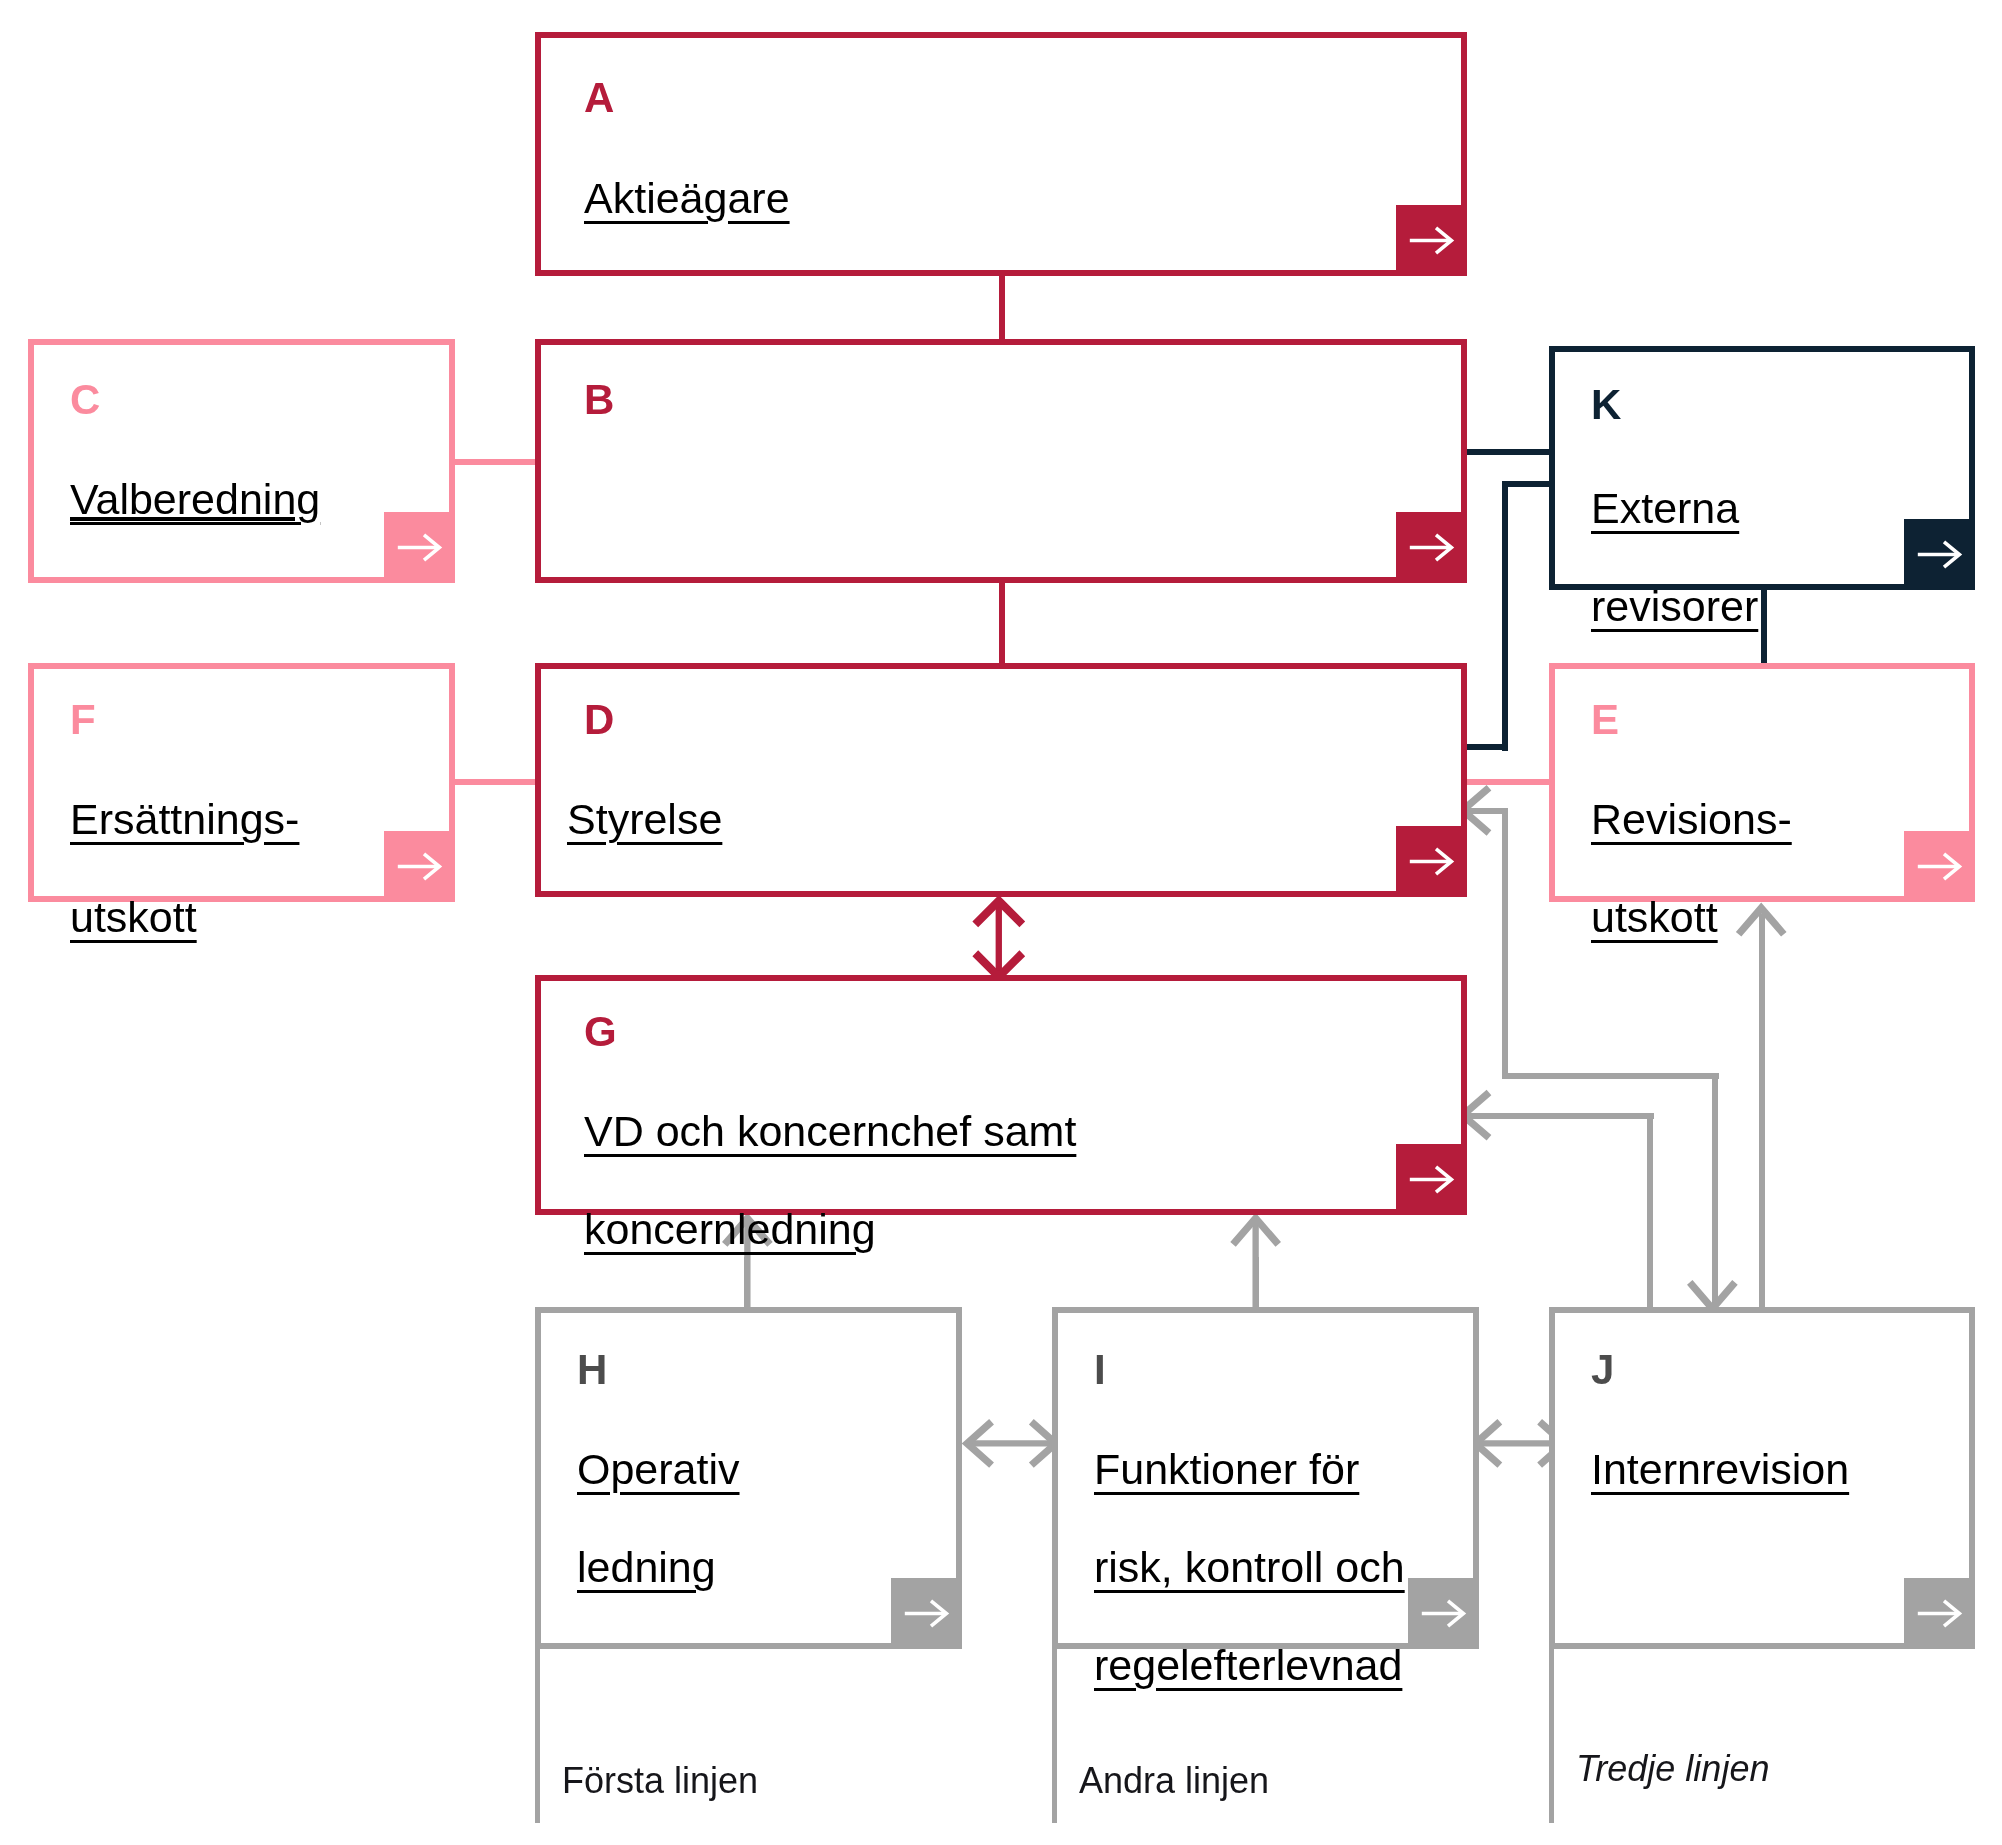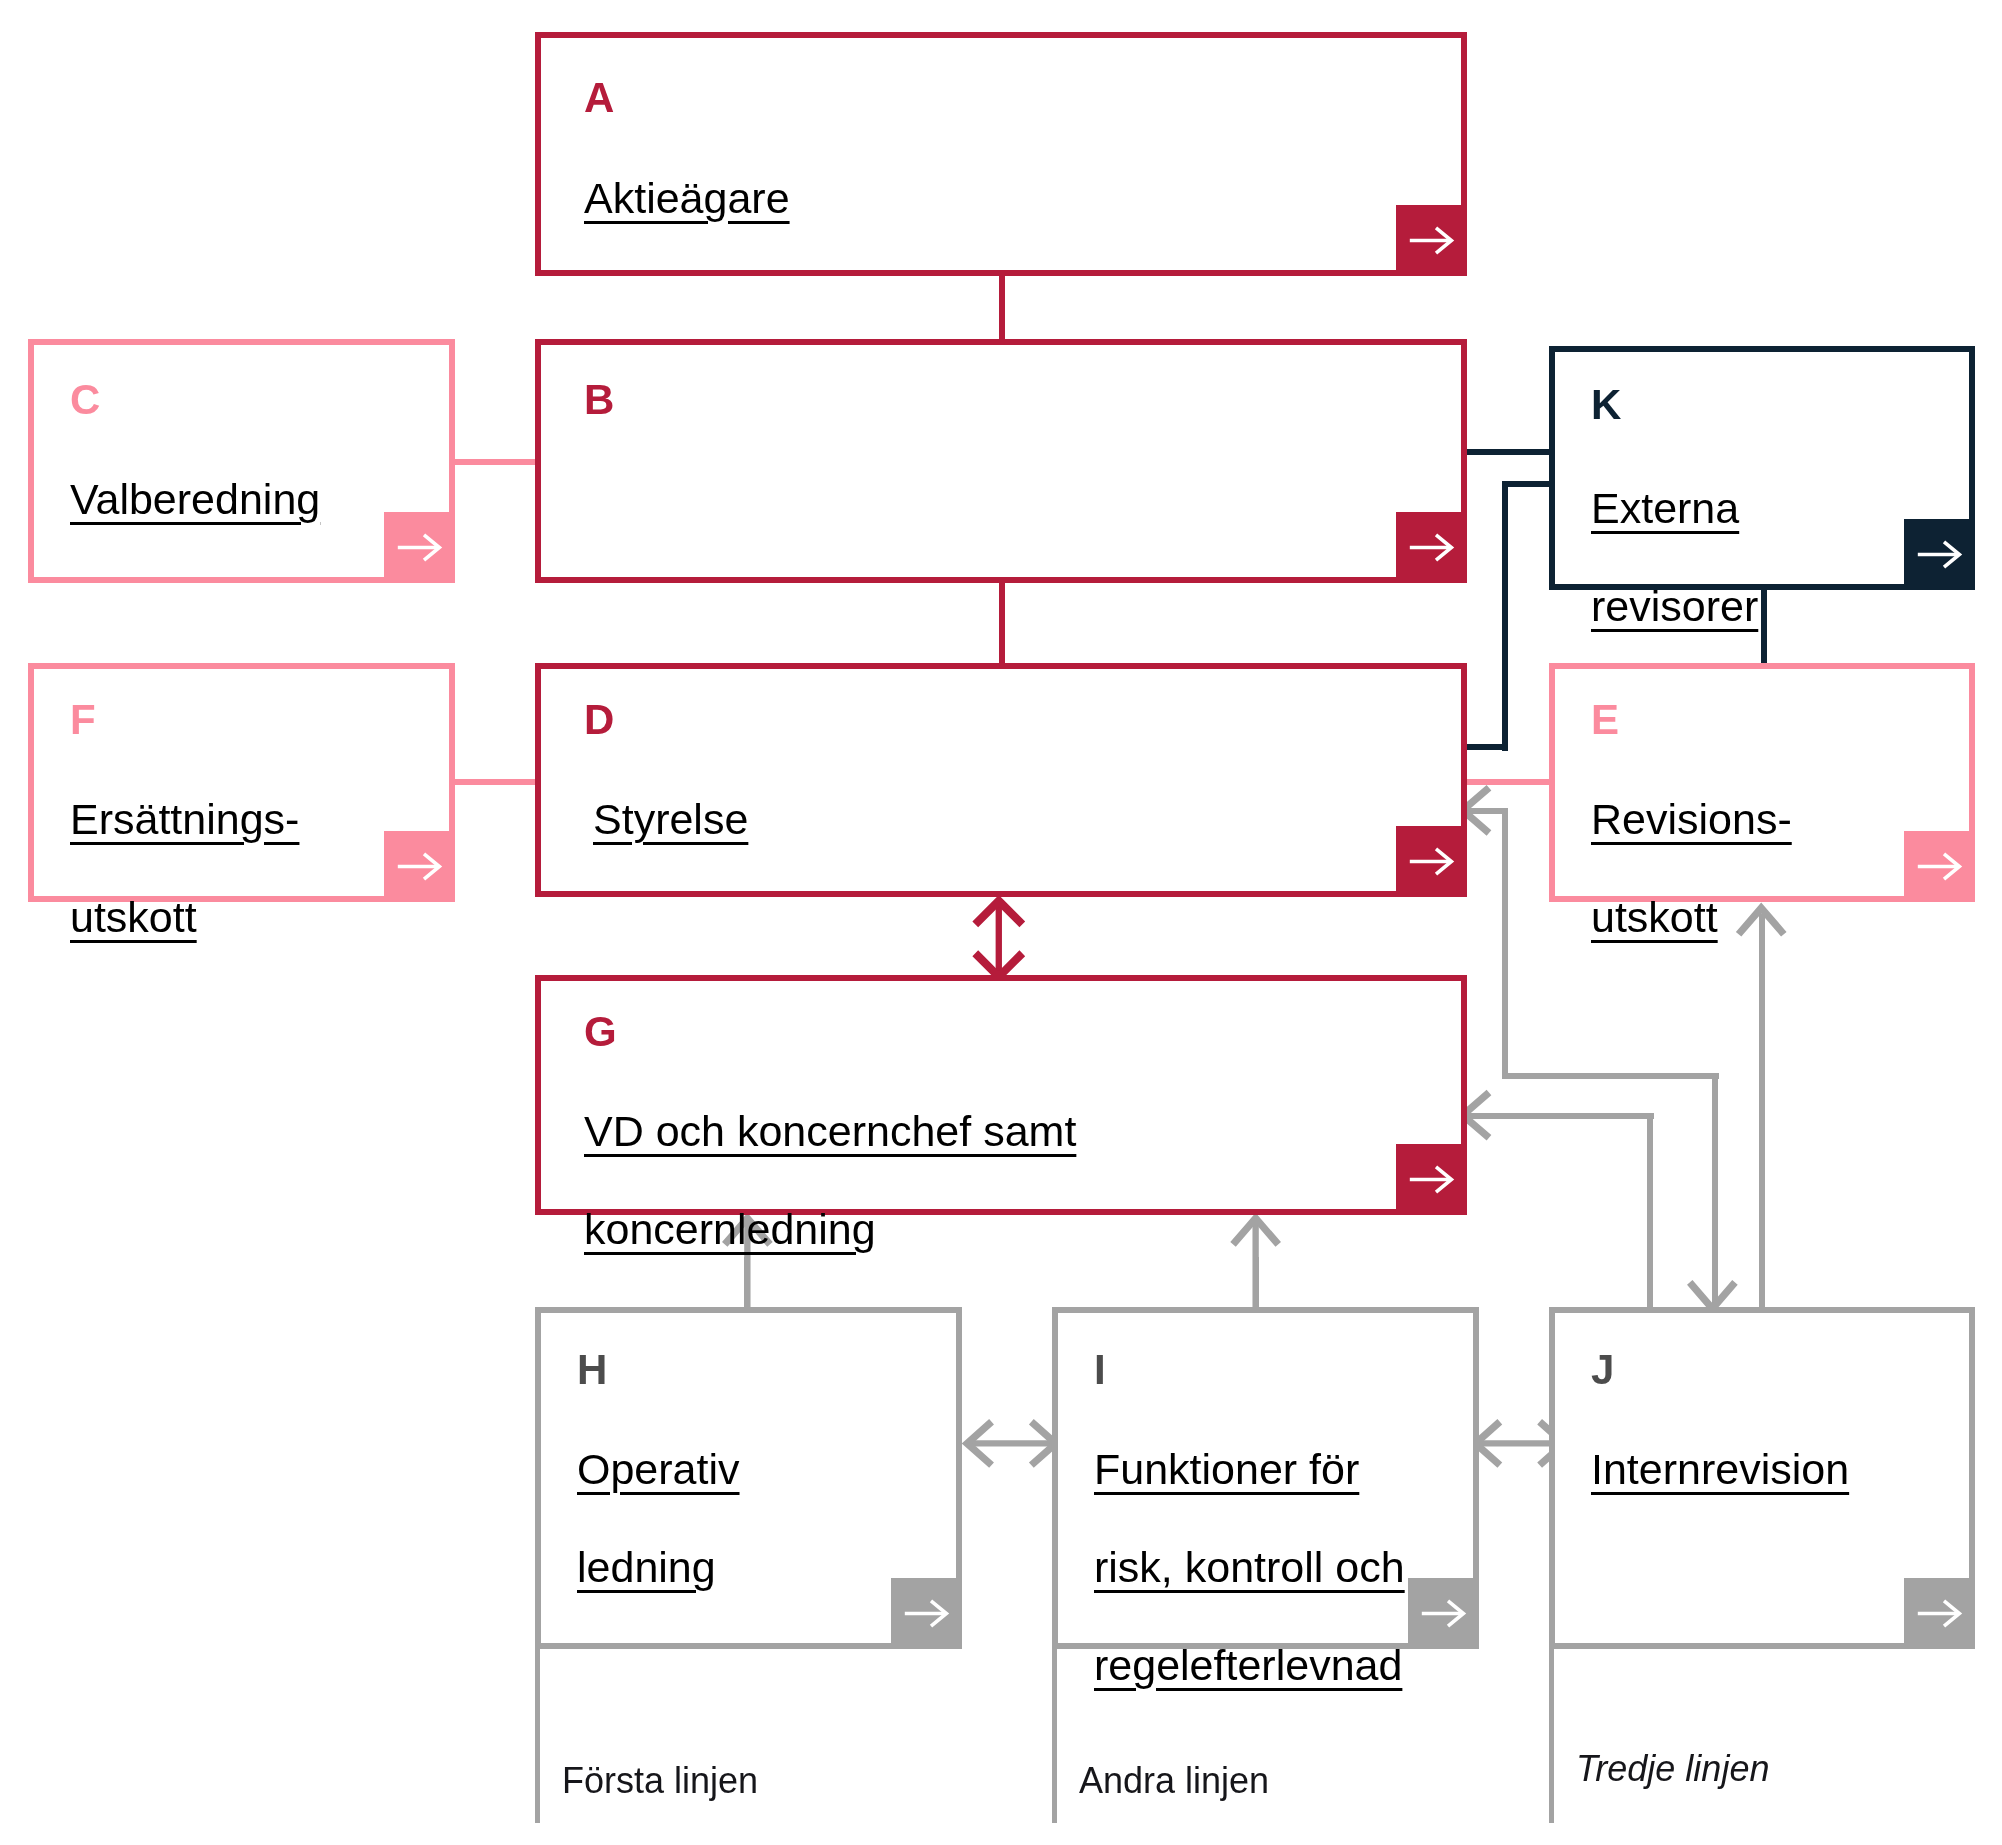--- a/index.html
+++ b/index.html
@@ -212,21 +212,21 @@
     <span class="arrow-btn">
       <svg width="47" height="31" viewBox="0 0 52 34">
         <line x1="2" y1="17" x2="47" y2="17" stroke="#fff" stroke-width="4"></line>
         <polyline points="31,3 48,17 31,31" fill="none" stroke="#fff" stroke-width="4"></polyline>
       </svg>
     </span>
   </div>
 
   <div class="card c-pink" style="left:28px; top:339px; width:427px; height:244px;">
     <span class="letter" style="left:36px; top:34px;">C</span>
-    <div class="title" style="left:36px; top:90px;">
+    <div class="title" style="left:36px; top:90px;text-decoration:underline;">
       <span class="ln">Valberedning</span>
     </div>
     <span class="arrow-btn">
       <svg width="47" height="31" viewBox="0 0 52 34">
         <line x1="2" y1="17" x2="47" y2="17" stroke="#fff" stroke-width="4"></line>
         <polyline points="31,3 48,17 31,31" fill="none" stroke="#fff" stroke-width="4"></polyline>
       </svg>
     </span>
   </div>
 
@@ -263,21 +263,21 @@
     <span class="arrow-btn">
       <svg width="47" height="31" viewBox="0 0 52 34">
         <line x1="2" y1="17" x2="47" y2="17" stroke="#fff" stroke-width="4"></line>
         <polyline points="31,3 48,17 31,31" fill="none" stroke="#fff" stroke-width="4"></polyline>
       </svg>
     </span>
   </div>
 
   <div class="card c-red" style="left:535px; top:663px; width:932px; height:234px;">
     <span class="letter" style="left:43px; top:30px;">D</span>
-    <div class="title" style="left:52px; top:86px;">
+    <div class="title" style="left:26px; top:86px;">
       <span class="ln">Styrelse</span>
     </div>
     <span class="arrow-btn">
       <svg width="47" height="31" viewBox="0 0 52 34">
         <line x1="2" y1="17" x2="47" y2="17" stroke="#fff" stroke-width="4"></line>
         <polyline points="31,3 48,17 31,31" fill="none" stroke="#fff" stroke-width="4"></polyline>
       </svg>
     </span>
   </div>
 

